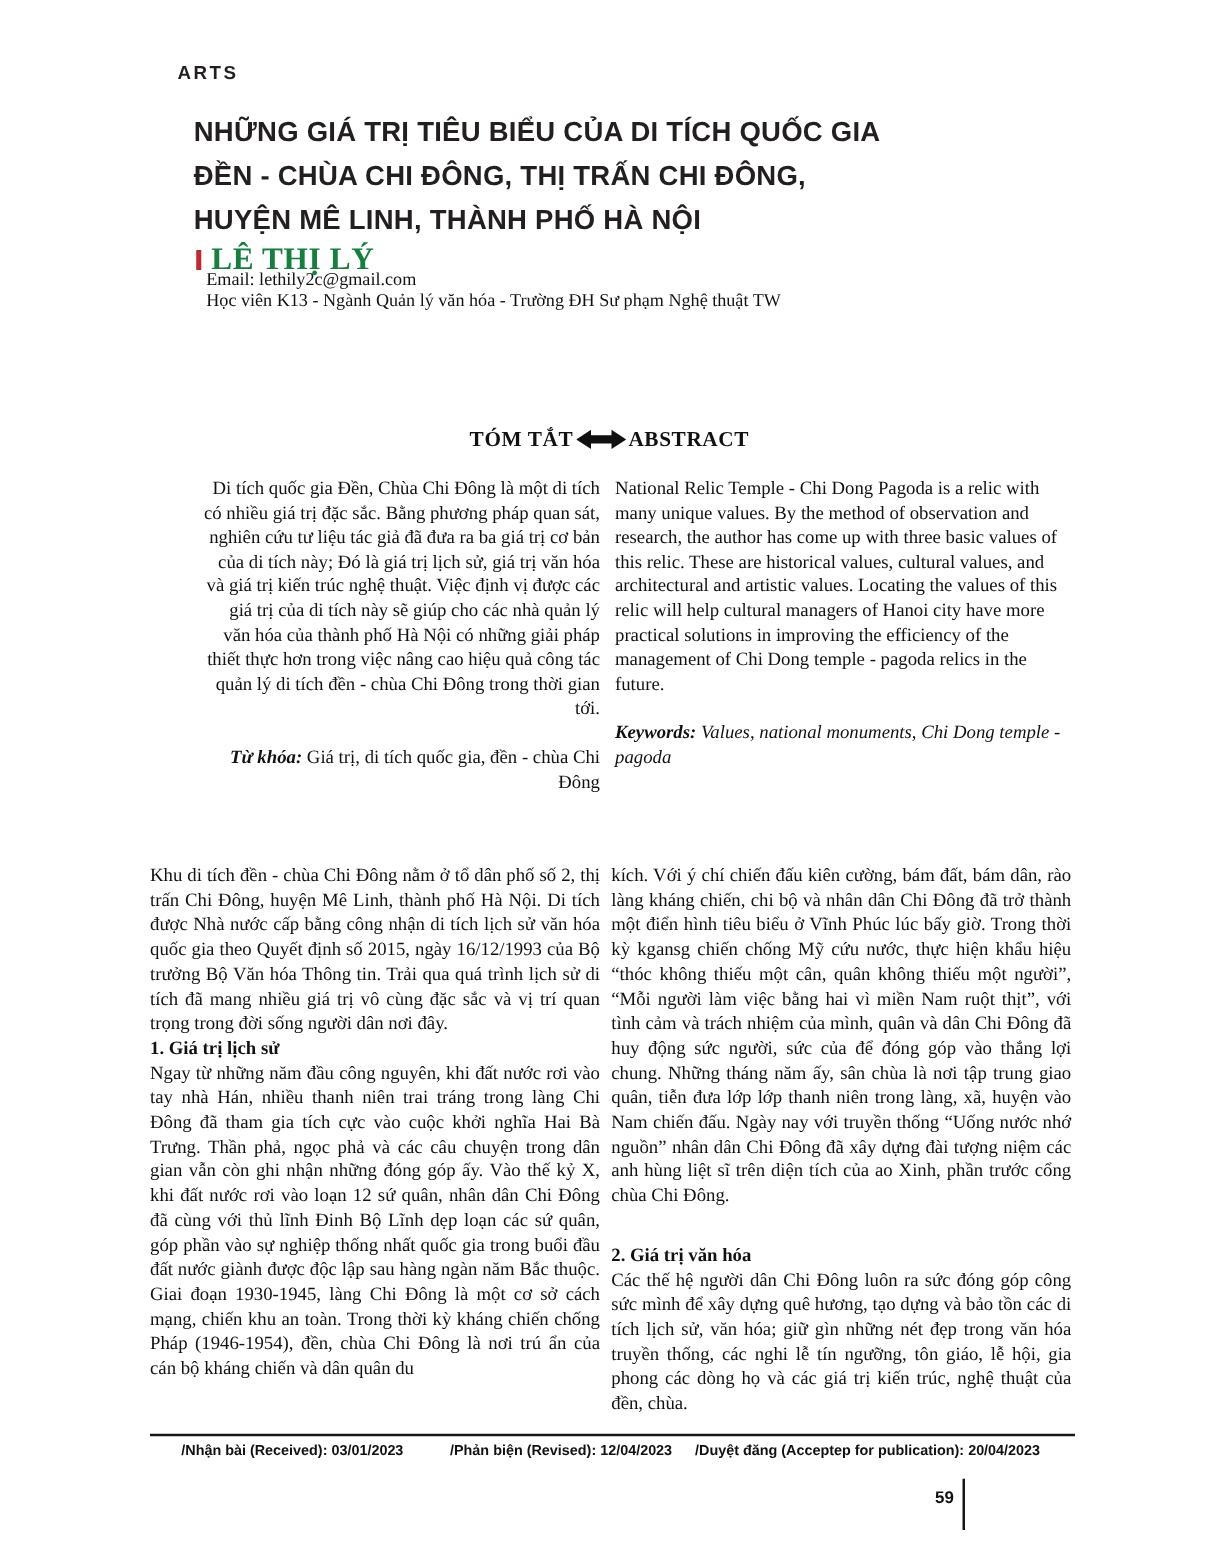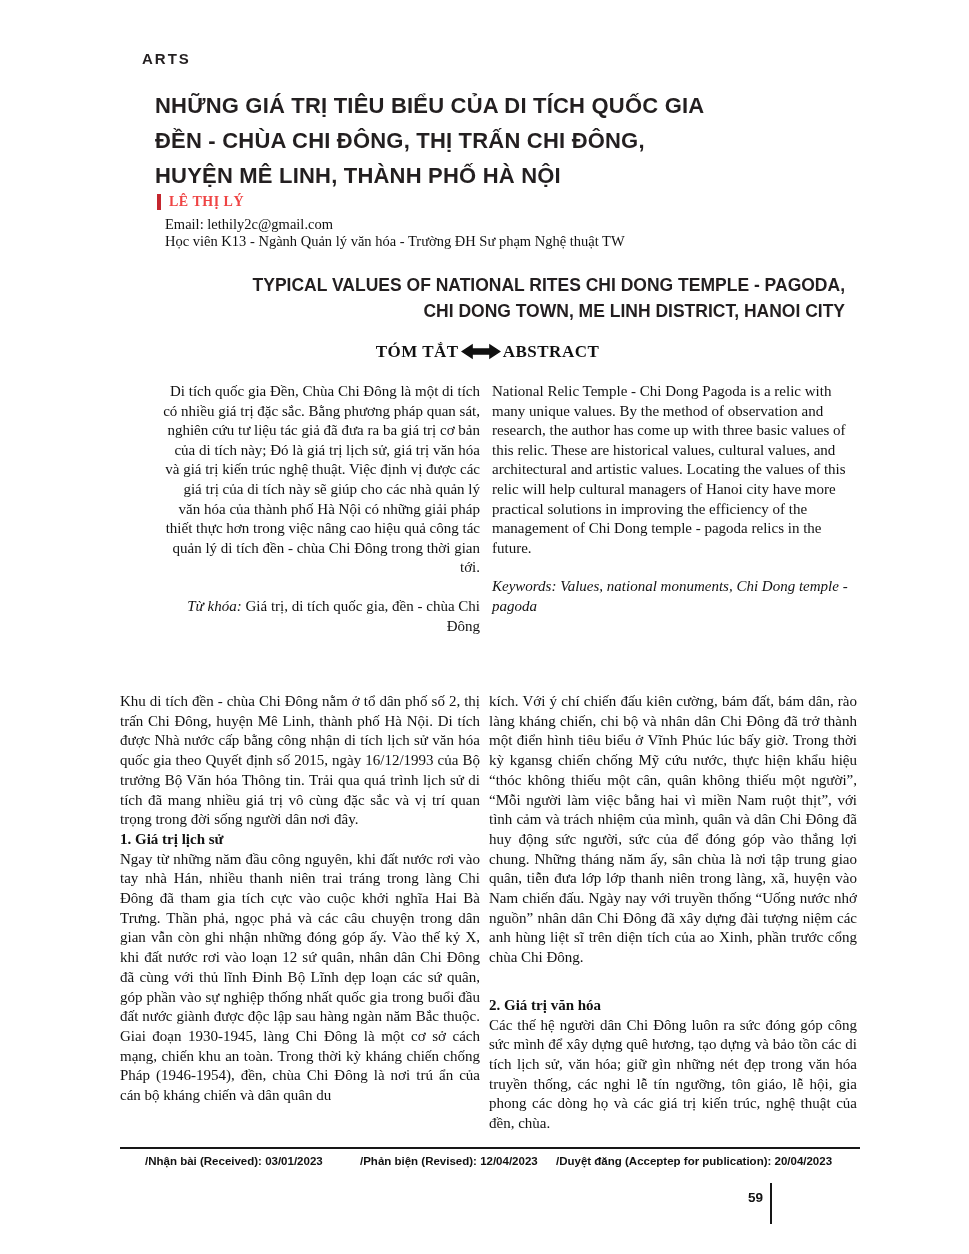--- a/index.html
+++ b/index.html
@@ -27,21 +27,21 @@
   }
   .author-row{
     left:157px;top:194px;
     display:flex;align-items:center;
   }
   .red-bar{
     width:4px;height:16px;background:#c4262e;margin-right:8px;
   }
   .author-name{
     font-family:"Liberation Serif", serif;
-    font-weight:bold;font-size:14px;letter-spacing:0.5px;color:#ef4444;
+    font-weight:bold;font-size:25px;letter-spacing:0.5px;color:#15803d;
   }
   .email{
     left:165px;top:216px;font-size:14.5px;color:#111;
   }
   .affiliation{
     left:165px;top:233px;font-size:14.5px;color:#111;
   }
   .title-en{
     left:200px;right:124px;top:273px;
     text-align:right;
@@ -58,21 +58,21 @@
     display:inline-block;vertical-align:-4px;margin:0 2px;
   }
   .abstract-row{
     left:120px;right:114px;top:382px;
     display:flex;gap:12px;
     font-size:15px;line-height:19.6px;color:#111;justify-content:space-between;
   }
   .abs-vi{width:318px;margin-left:42px;text-align:right;}
   .abs-en{flex:1;text-align:left;}
   .kw{margin-top:19px;}
-  .kw-label{font-weight:normal;font-style:italic;}
+  .kw-label{font-weight:bold;font-style:italic;}
   .kw-en{font-style:italic;}
   .body-row{
     left:120px;right:112px;top:692px;
     display:flex;gap:9px;
     font-size:15px;line-height:19.7px;color:#111;justify-content:space-between;
   }
   .col-left{width:360px;}
   .col-right{flex:1;}
   .body-row p{margin:0;text-align:justify;}
   .sec-heading{
@@ -112,24 +112,20 @@
   </div>
 
   <div class="abs author-row">
     <span class="red-bar"></span>
     <span class="author-name">LÊ THỊ LÝ</span>
   </div>
 
   <div class="abs email">Email: lethily2c@gmail.com</div>
   <div class="abs affiliation">Học viên K13 - Ngành Quản lý văn hóa - Trường ĐH Sư phạm Nghệ thuật TW</div>
 
-  <div class="abs title-en">
-    <div>TYPICAL VALUES OF NATIONAL RITES CHI DONG TEMPLE - PAGODA,</div>
-    <div>CHI DONG TOWN, ME LINH DISTRICT, HANOI CITY</div>
-  </div>
 
   <div class="abs abstract-heading">
     <span>TÓM TẮT</span><span class="arrow"><svg width="40" height="19" viewBox="0 0 44 20">
           <path d="M0 10 L13 1.5 L13 6.3 L31 6.3 L31 1.5 L44 10 L31 18.5 L31 13.7 L13 13.7 L13 18.5 Z" fill="#111"></path>
         </svg></span><span>ABSTRACT</span>
   </div>
 
   <div class="abs abstract-row">
     <div class="abs-vi">
       <div>Di tích quốc gia Đền, Chùa Chi Đông là một di tích có nhiều giá trị đặc sắc. Bằng phương pháp quan sát, nghiên cứu tư liệu tác giả đã đưa ra ba giá trị cơ bản của di tích này; Đó là giá trị lịch sử, giá trị văn hóa và giá trị kiến trúc nghệ thuật. Việc định vị được các giá trị của di tích này sẽ giúp cho các nhà quản lý văn hóa của thành phố Hà Nội có những giải pháp thiết thực hơn trong việc nâng cao hiệu quả công tác quản lý di tích đền - chùa Chi Đông trong thời gian tới.</div>

